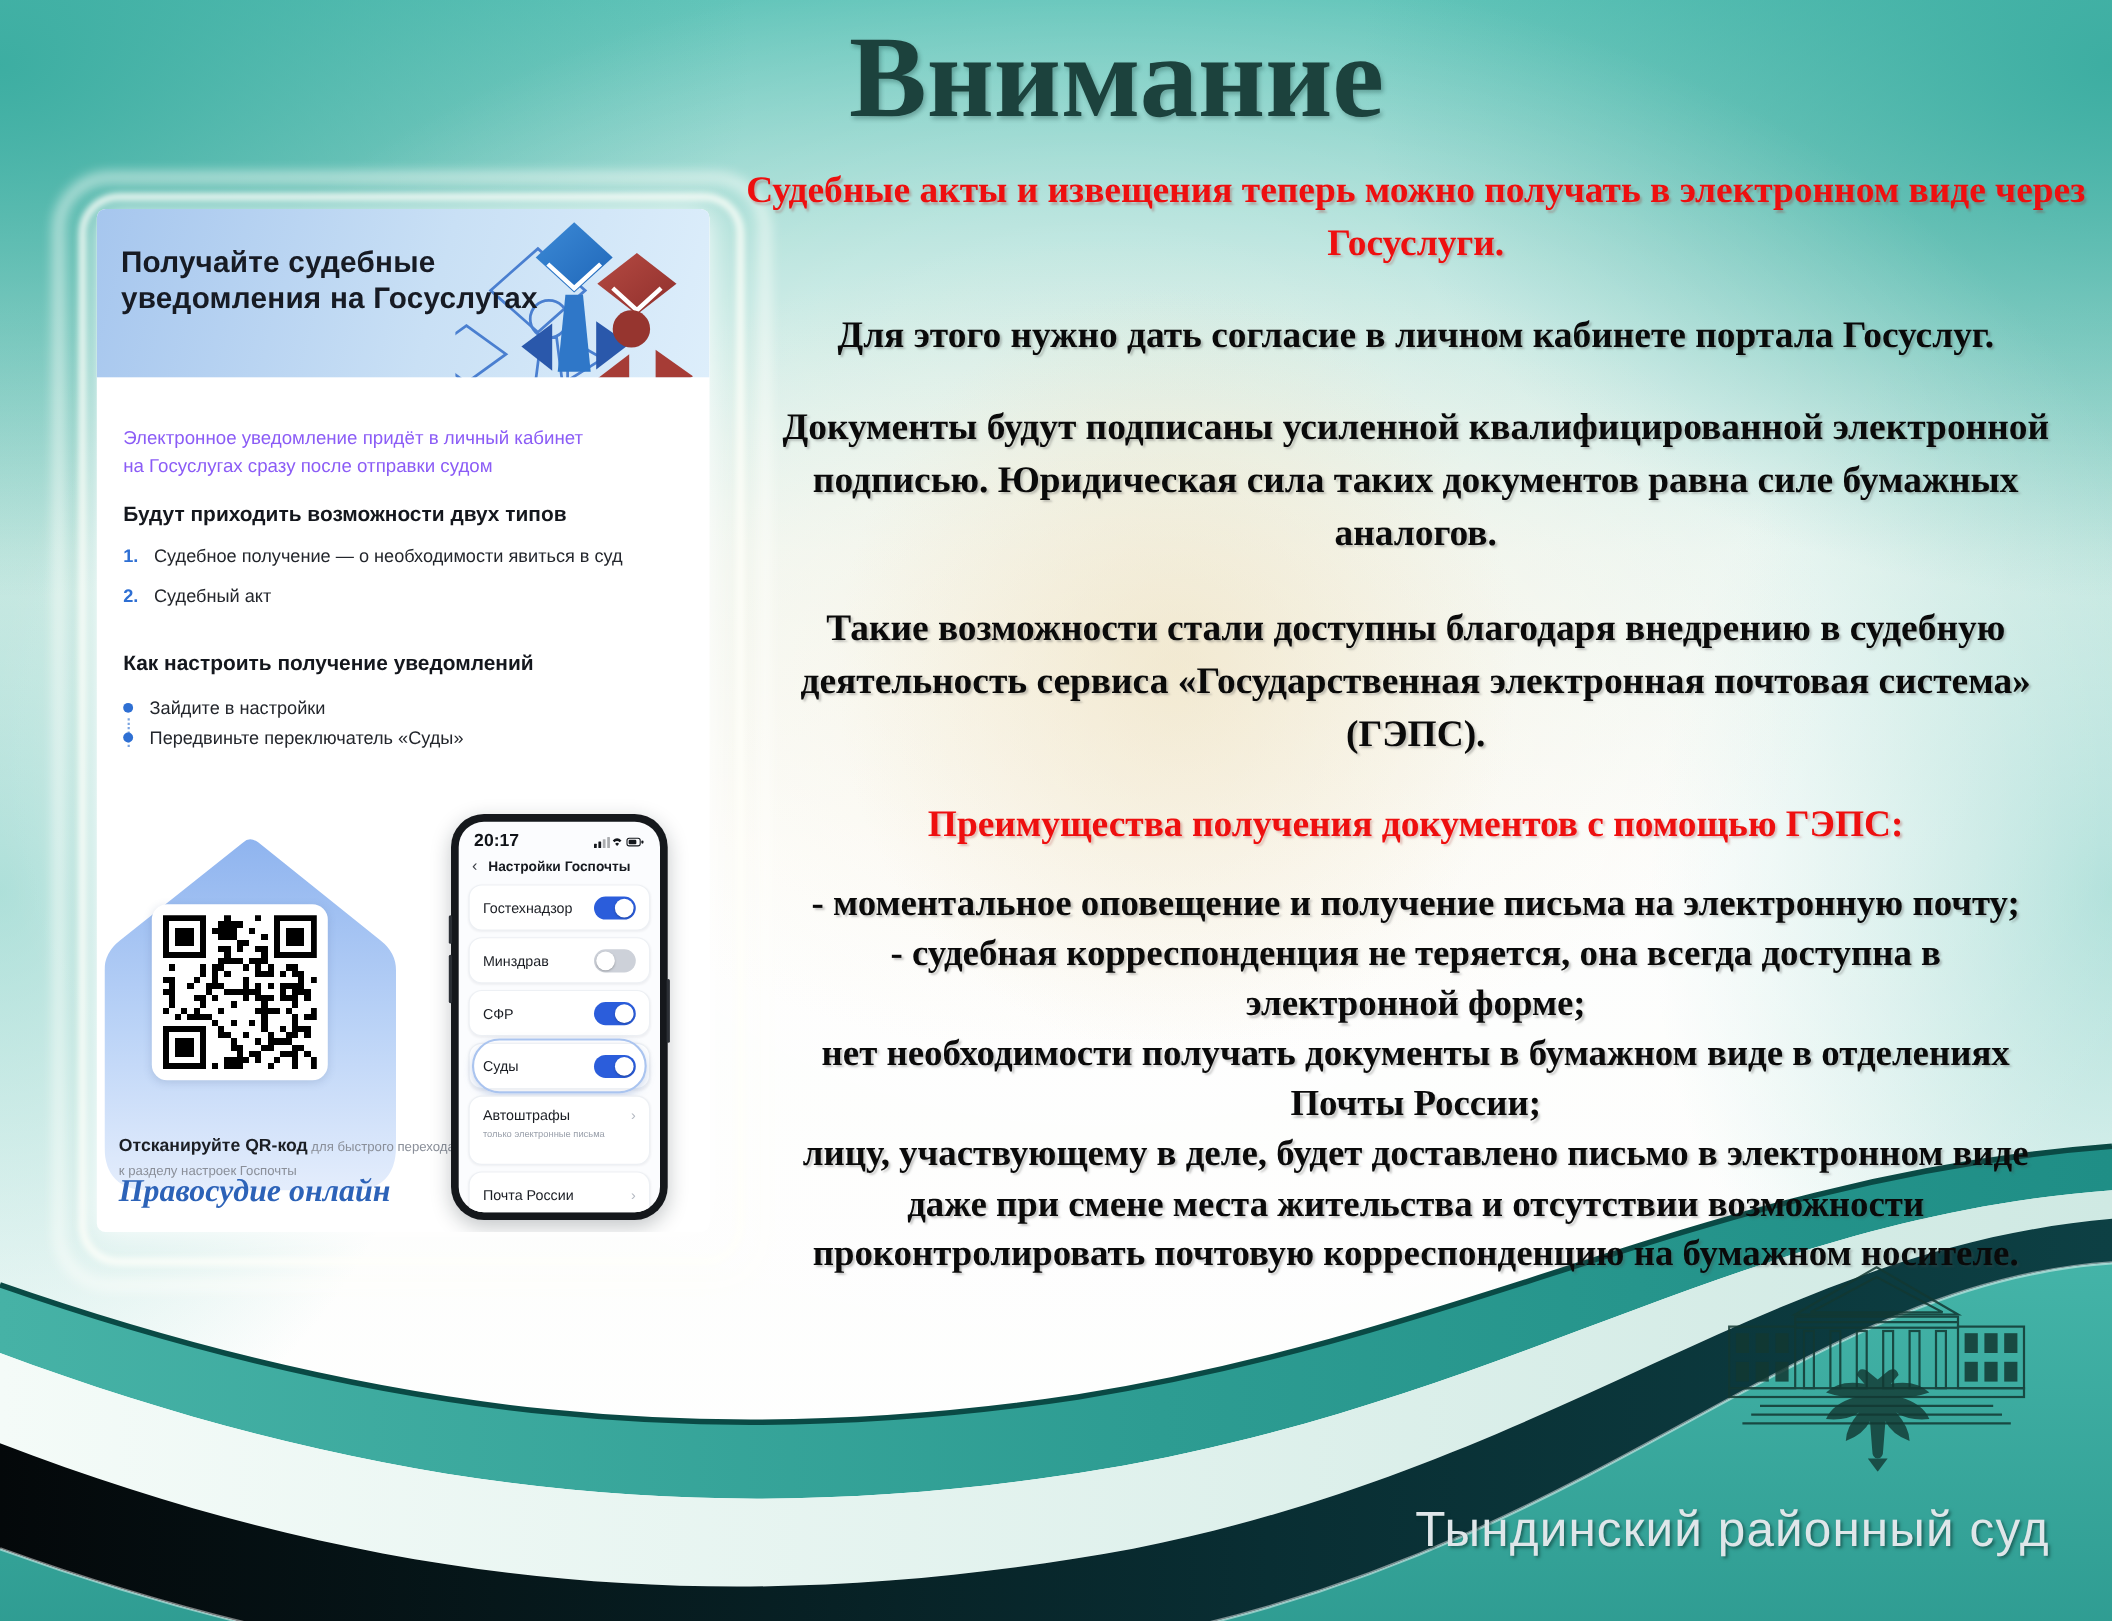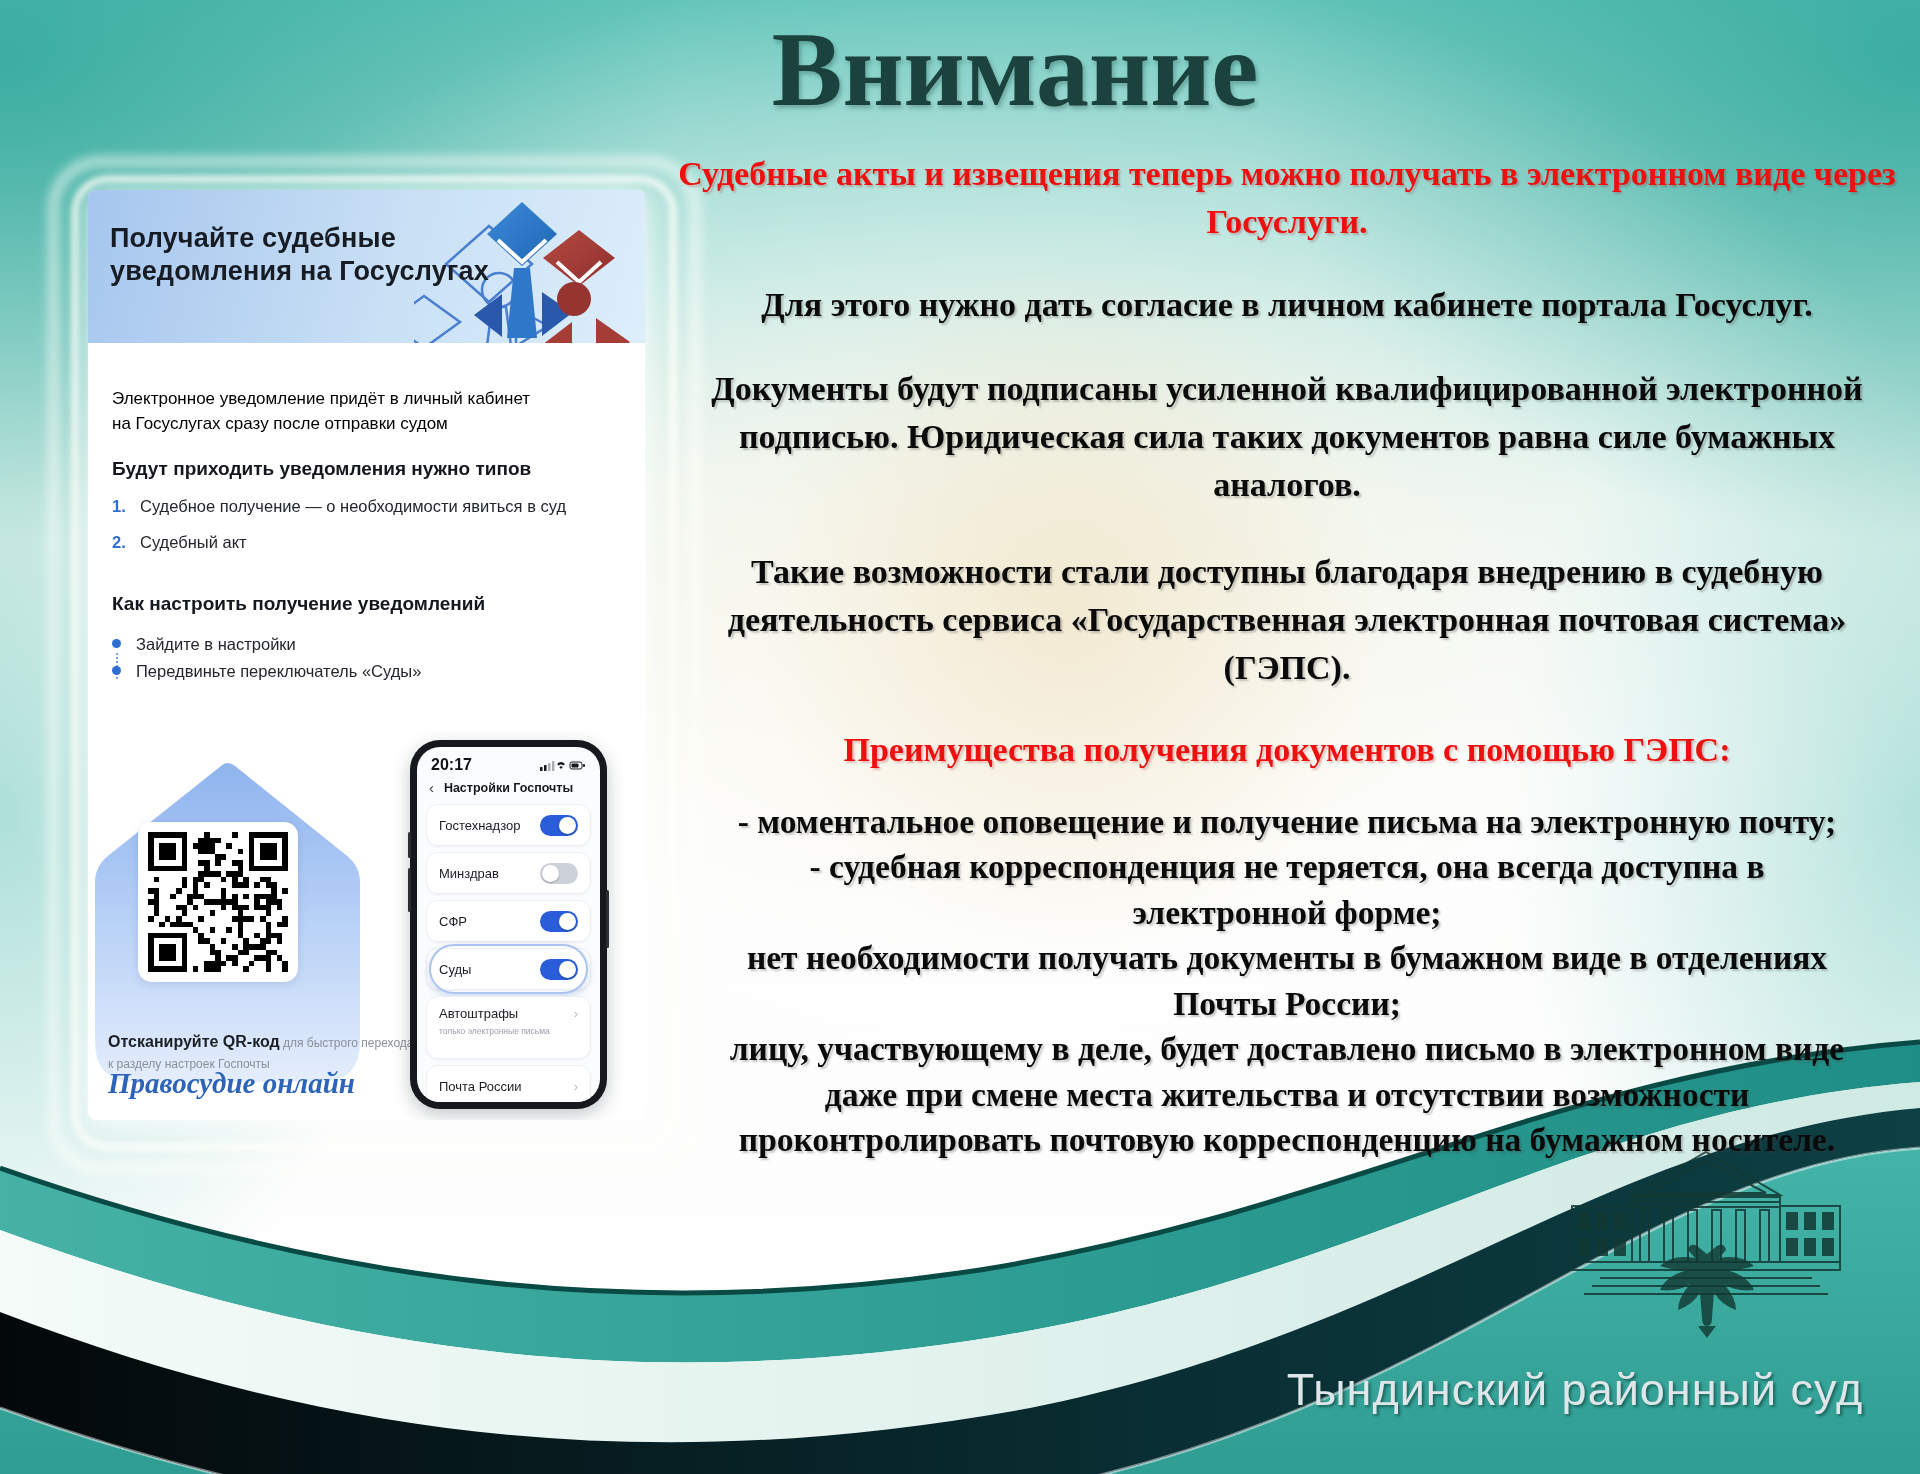--- a/index.html
+++ b/index.html
@@ -32,21 +32,21 @@
     border-radius:50px;filter:blur(6px);z-index:3;}
   .glow2{position:absolute;left:72px;top:176px;width:592px;height:962px;border:6px solid rgba(255,255,250,.92);
     border-radius:36px;filter:blur(3px);z-index:3;}
   .flyer{position:absolute;left:88px;top:190px;width:557px;height:930px;background:#fff;border-radius:8px;
     overflow:hidden;z-index:4;box-shadow:0 0 26px rgba(255,255,255,.9);}
   .banner{position:relative;height:153px;background:linear-gradient(105deg,#a6c6ee 0%,#c9e0f5 55%,#ddeefb 100%);overflow:hidden;}
   .banner h2{position:relative;z-index:2;margin:0;padding:32px 0 0 22px;width:450px;
     font-size:27px;line-height:1.23;font-weight:700;color:#171b24;letter-spacing:.2px;}
   .banner-logo{position:absolute;right:-4px;top:4px;z-index:1;}
   .fbody{padding:0 24px;color:#23262c;}
-  .fintro{margin-top:44px;font-size:17px;line-height:1.45;color:#000000;width:440px;}
+  .fintro{margin-top:44px;font-size:17px;line-height:1.45;color:#8b5cf6;width:440px;}
   .fh{margin-top:22px;font-size:19px;font-weight:700;color:#14171d;}
   .fh2{margin-top:40px;font-size:19px;font-weight:700;color:#14171d;}
   .tlist{margin-top:16px;}
   .titem{display:flex;margin-top:14px;font-size:16.5px;line-height:1.3;}
   .titem .num{color:#2e6fd3;font-weight:700;width:28px;flex:0 0 28px;}
   .steps{position:relative;margin-top:20px;padding-left:24px;}
   .step{position:relative;font-size:16.5px;margin-top:10px;}
   .step+.step{margin-top:8px;}
   .sdot{position:absolute;left:-24px;top:4px;width:9px;height:9px;border-radius:50%;background:#2e6fd3;}
   .sline{position:absolute;left:-20px;top:18px;height:26px;border-left:2px dotted #7aa4e0;}
@@ -214,21 +214,21 @@
         <path d="M165,36 L201,64 L165,92 L129,64 Z" fill="url(#rgc)"></path>
         <path d="M143,68 L165,88 L187,68" fill="none" stroke="#fff" stroke-width="4"></path>
         <circle cx="160" cy="105" r="17" fill="#96352f"></circle>
         <path d="M158,128 L128,151 L158,174 Z" fill="#a63c36"></path>
         <path d="M182,124 L216,148 L182,172 Z" fill="#a63c36"></path>
       </svg>
       <h2>Получайте судебные уведомления на Госуслугах</h2>
     </div>
     <div class="fbody">
       <div class="fintro">Электронное уведомление придёт в личный кабинет на Госуслугах сразу после отправки судом</div>
-      <div class="fh">Будут приходить уведомления нужно типов</div>
+      <div class="fh">Будут приходить возможности двух типов</div>
       <div class="tlist">
         <div class="titem">
           <span class="num">1.</span>
           <span>Судебное получение — о необходимости явиться в суд</span>
         </div>
         <div class="titem">
           <span class="num">2.</span>
           <span>Судебный акт</span>
         </div>
       </div>

